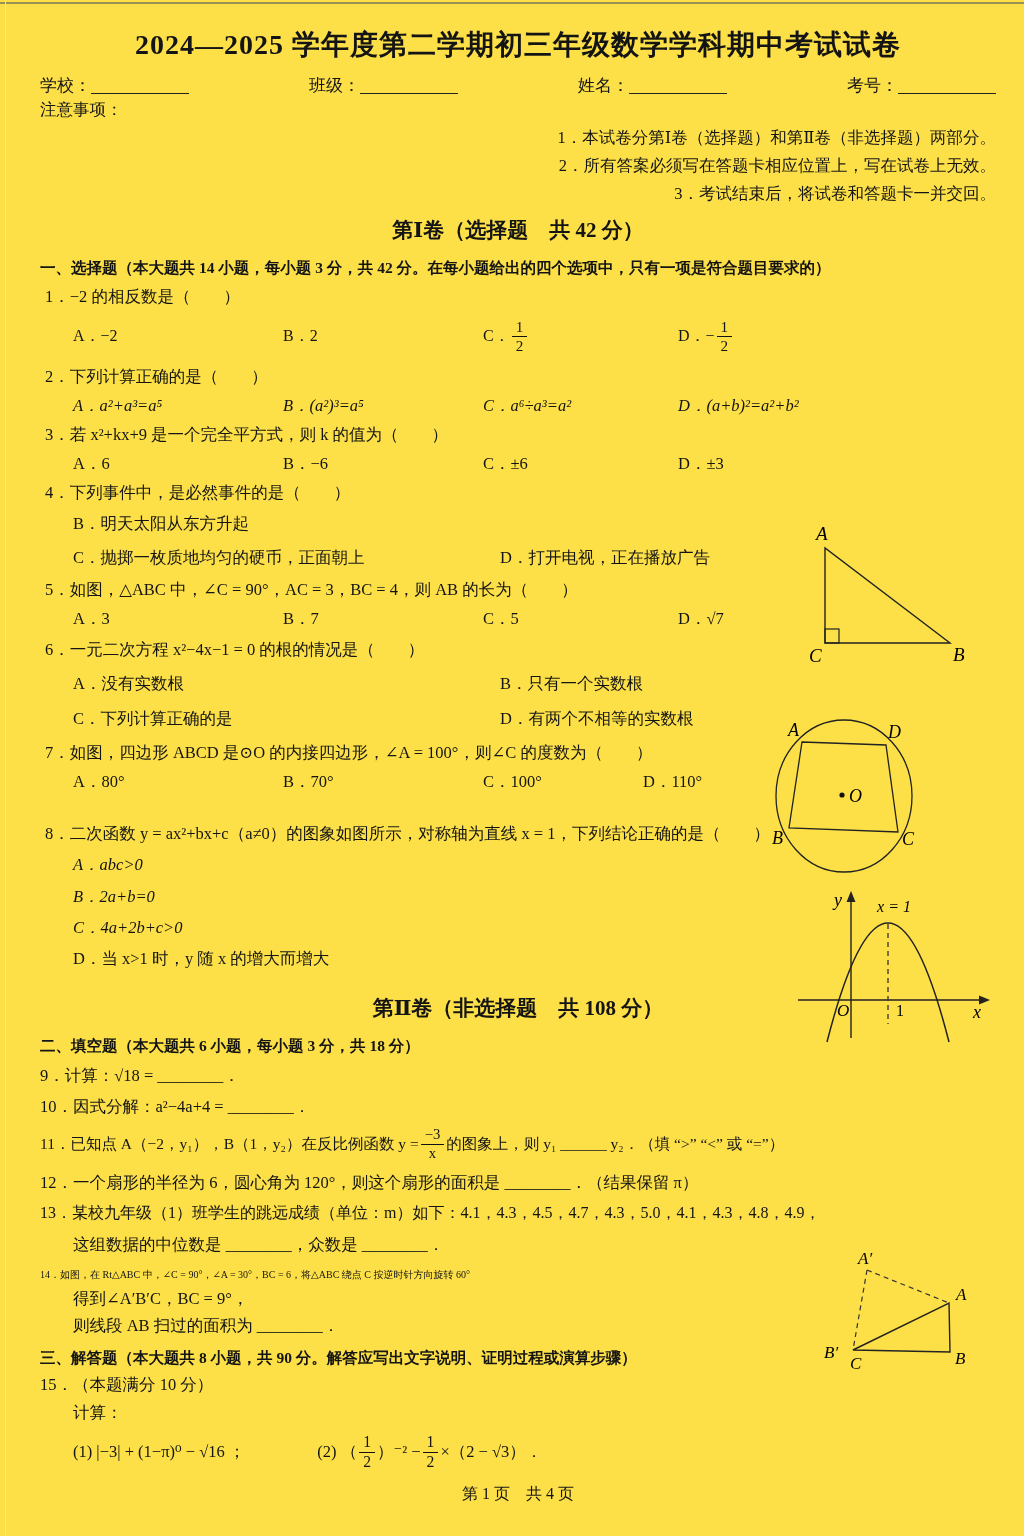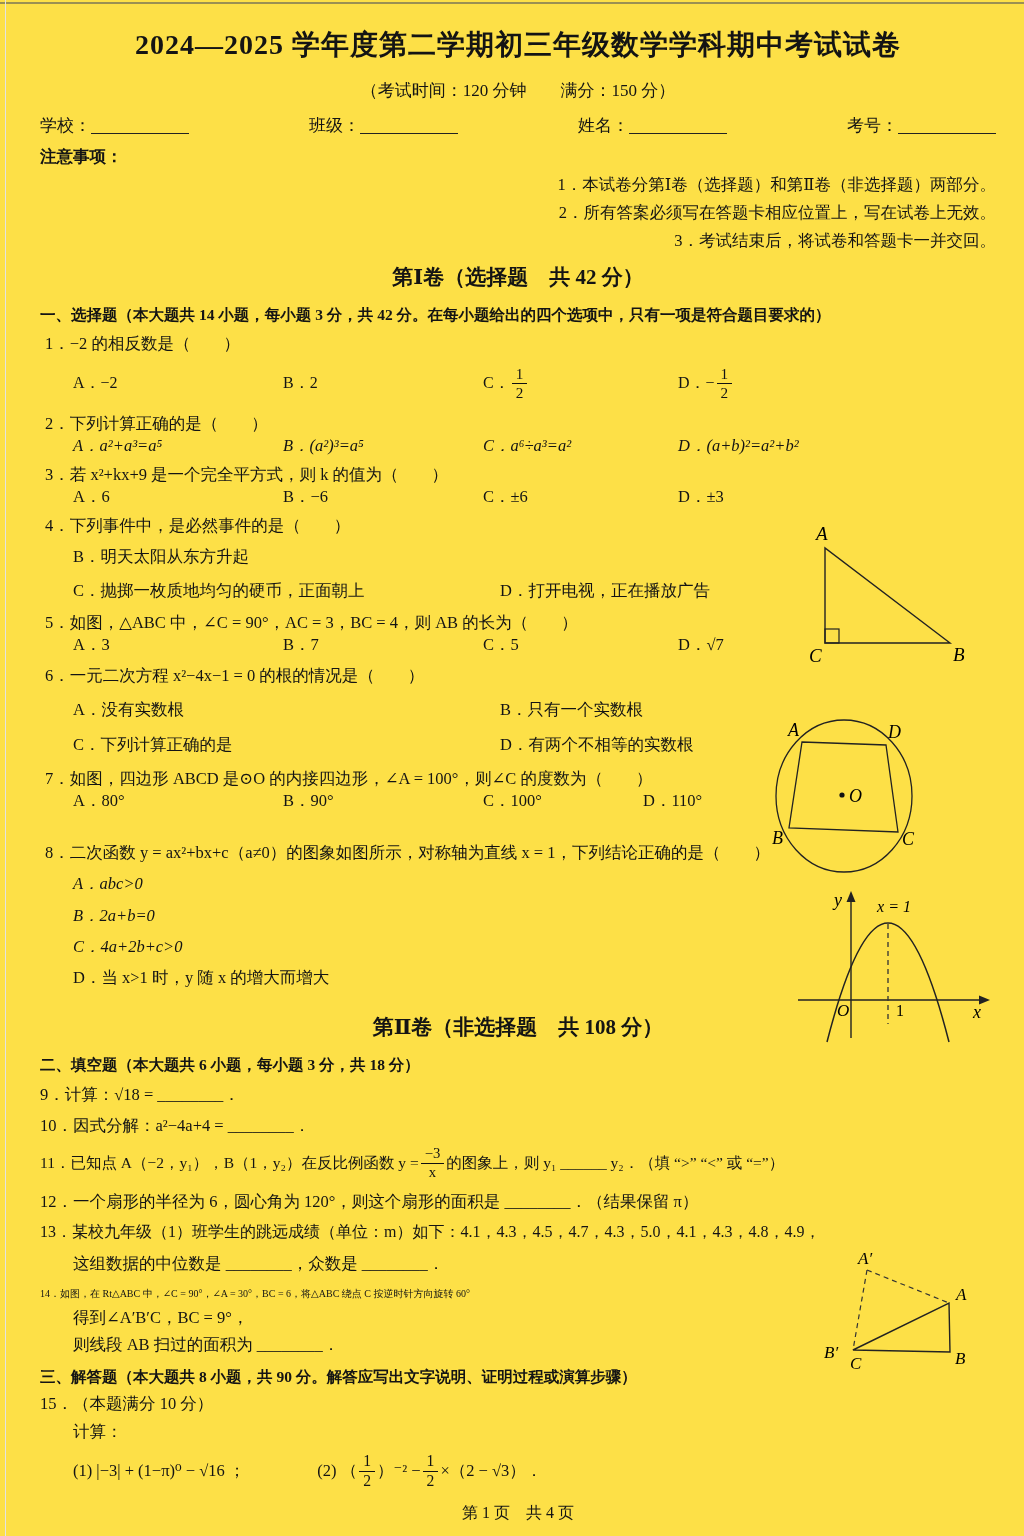--- a/index.html
+++ b/index.html
@@ -7,26 +7,26 @@
         font-family:"Liberation Serif","DejaVu Serif",serif;color:#141414;}
   .scan-top{position:absolute;left:0;top:2px;width:100%;height:2px;background:#5a5a5a;opacity:.6;}
   .scan-left{position:absolute;left:5px;top:0;bottom:0;width:1px;background:#e3e3e3;}
   .content{position:absolute;left:40px;top:24px;right:28px;}
   .center{text-align:center;}
   .line{font-size:16.5px;line-height:22px;white-space:nowrap;}
   .title{font-size:28px;font-weight:bold;line-height:34px;margin-top:4px;letter-spacing:1px;}
   .subtitle{font-size:17px;line-height:22px;margin-top:18px;}
   .fields-row{margin-top:12px;display:flex;justify-content:space-between;gap:52px;font-size:17px;line-height:24px;}
   .blank{display:inline-block;width:98px;height:18px;border-bottom:1.4px solid #222;vertical-align:-3px;}
-  .notice-title{font-weight:bold;margin-top:8px;}
+  .notice-title{font-weight:normal;margin-top:1px;}
   .notice{margin-top:6px;padding-left:36px;text-align:right;}
   .part-title{font-size:21px;font-weight:bold;line-height:28px;margin-top:11px;}
   .intro{font-size:15.5px;margin-top:13px;font-weight:bold;}
   .stem{margin-top:7px;padding-left:5px;}
-  .opt-row{display:grid;grid-template-columns:210px 200px 195px 1fr;padding-left:33px;}
+  .opt-row{display:grid;grid-template-columns:210px 200px 195px 1fr;padding-left:33px;margin-top:7px;}
   .opt-row2{display:grid;grid-template-columns:427px 1fr;padding-left:33px;margin-top:9px;}
   .opt-col{padding-left:33px;margin-top:9px;}
   .frac{display:inline-flex;flex-direction:column;text-align:center;vertical-align:middle;
         line-height:1.05;font-size:0.95em;margin:0 2px;}
   .frac .num{border-bottom:1.3px solid #111;padding:0 4px 1px 4px;}
   .frac .den{padding:1px 4px 0 4px;}
   .frac-row{display:flex;align-items:center;}
   .opt-row .frac-row{display:flex;align-items:center;}
   .tall{height:52px;align-items:center;}
   .it{font-style:italic;}
@@ -37,21 +37,20 @@
 </head>
 <body>
 
 <div class="page">
   <div class="scan-top"></div>
   <div class="scan-left"></div>
 
   <div class="content">
 
     <div class="title center">2024—2025 学年度第二学期初三年级数学学科期中考试试卷</div>
-    <div class="subtitle center">（考试时间：120 分钟　　满分：150 分）</div>
 
     <div class="fields-row">
       <span>
         <span>学校：</span><span class="blank"></span>
       </span>
       <span>
         <span>班级：</span><span class="blank"></span>
       </span>
       <span>
         <span>姓名：</span><span class="blank"></span>
@@ -128,21 +127,21 @@
       <span>B．只有一个实数根</span>
     </div>
     <div class="opt-row2 line" style="margin-top:13px;">
       <span>C．下列计算正确的是</span>
       <span>D．有两个不相等的实数根</span>
     </div>
 
     <div class="line stem" style="margin-top:12px;">7．如图，四边形 ABCD 是⊙O 的内接四边形，∠A = 100°，则∠C 的度数为（　　）</div>
     <div class="opt-row line" style="grid-template-columns:210px 200px 160px 1fr;">
       <span>A．80°</span>
-      <span>B．90°</span>
+      <span>B．70°</span>
       <span>C．100°</span>
       <span>D．110°</span>
     </div>
 
     <div class="line stem" style="margin-top:30px;">8．二次函数 y = ax²+bx+c（a≠0）的图象如图所示，对称轴为直线 x = 1，下列结论正确的是（　　）</div>
     <div class="line opt-col it">A．abc&gt;0</div>
     <div class="line opt-col it" style="margin-top:10px;">B．2a+b=0</div>
     <div class="line opt-col it" style="margin-top:9px;">C．4a+2b+c&gt;0</div>
     <div class="line opt-col" style="margin-top:9px;">D．当 x&gt;1 时，y 随 x 的增大而增大</div>
 

